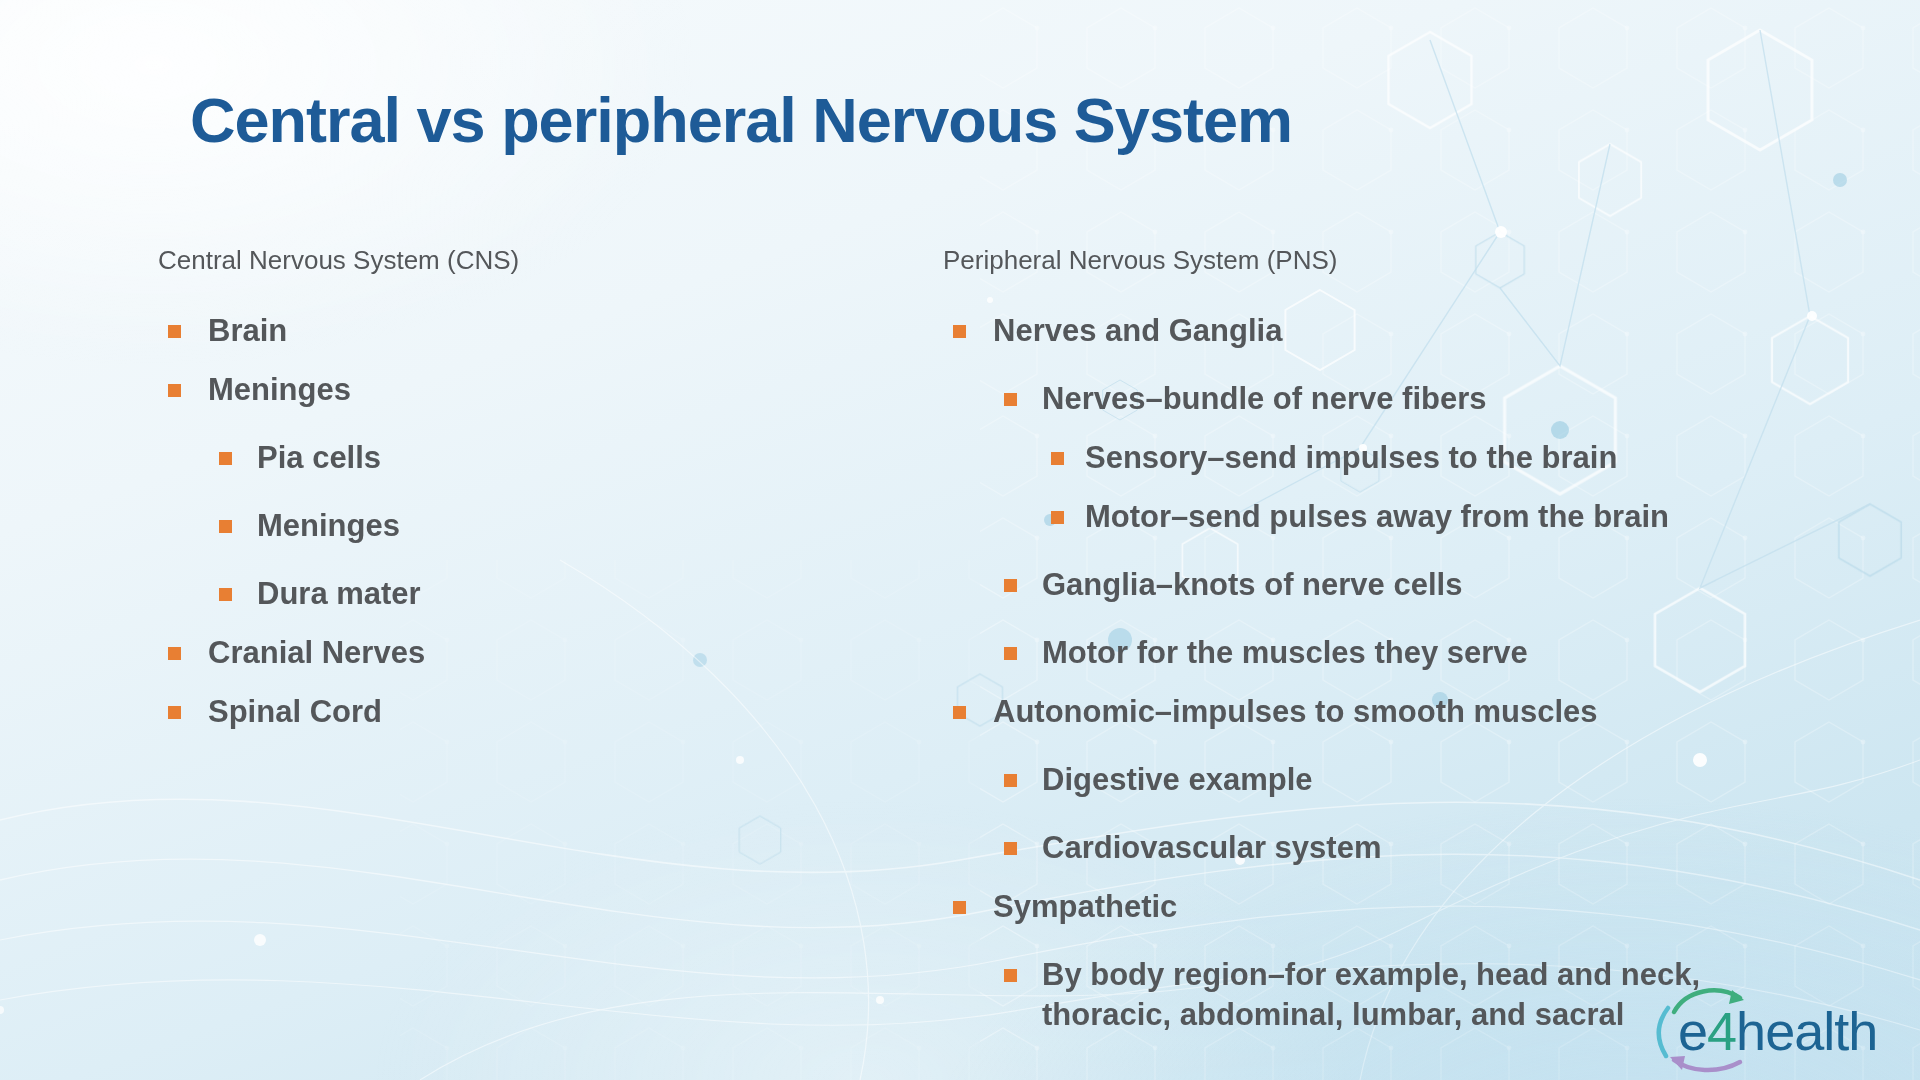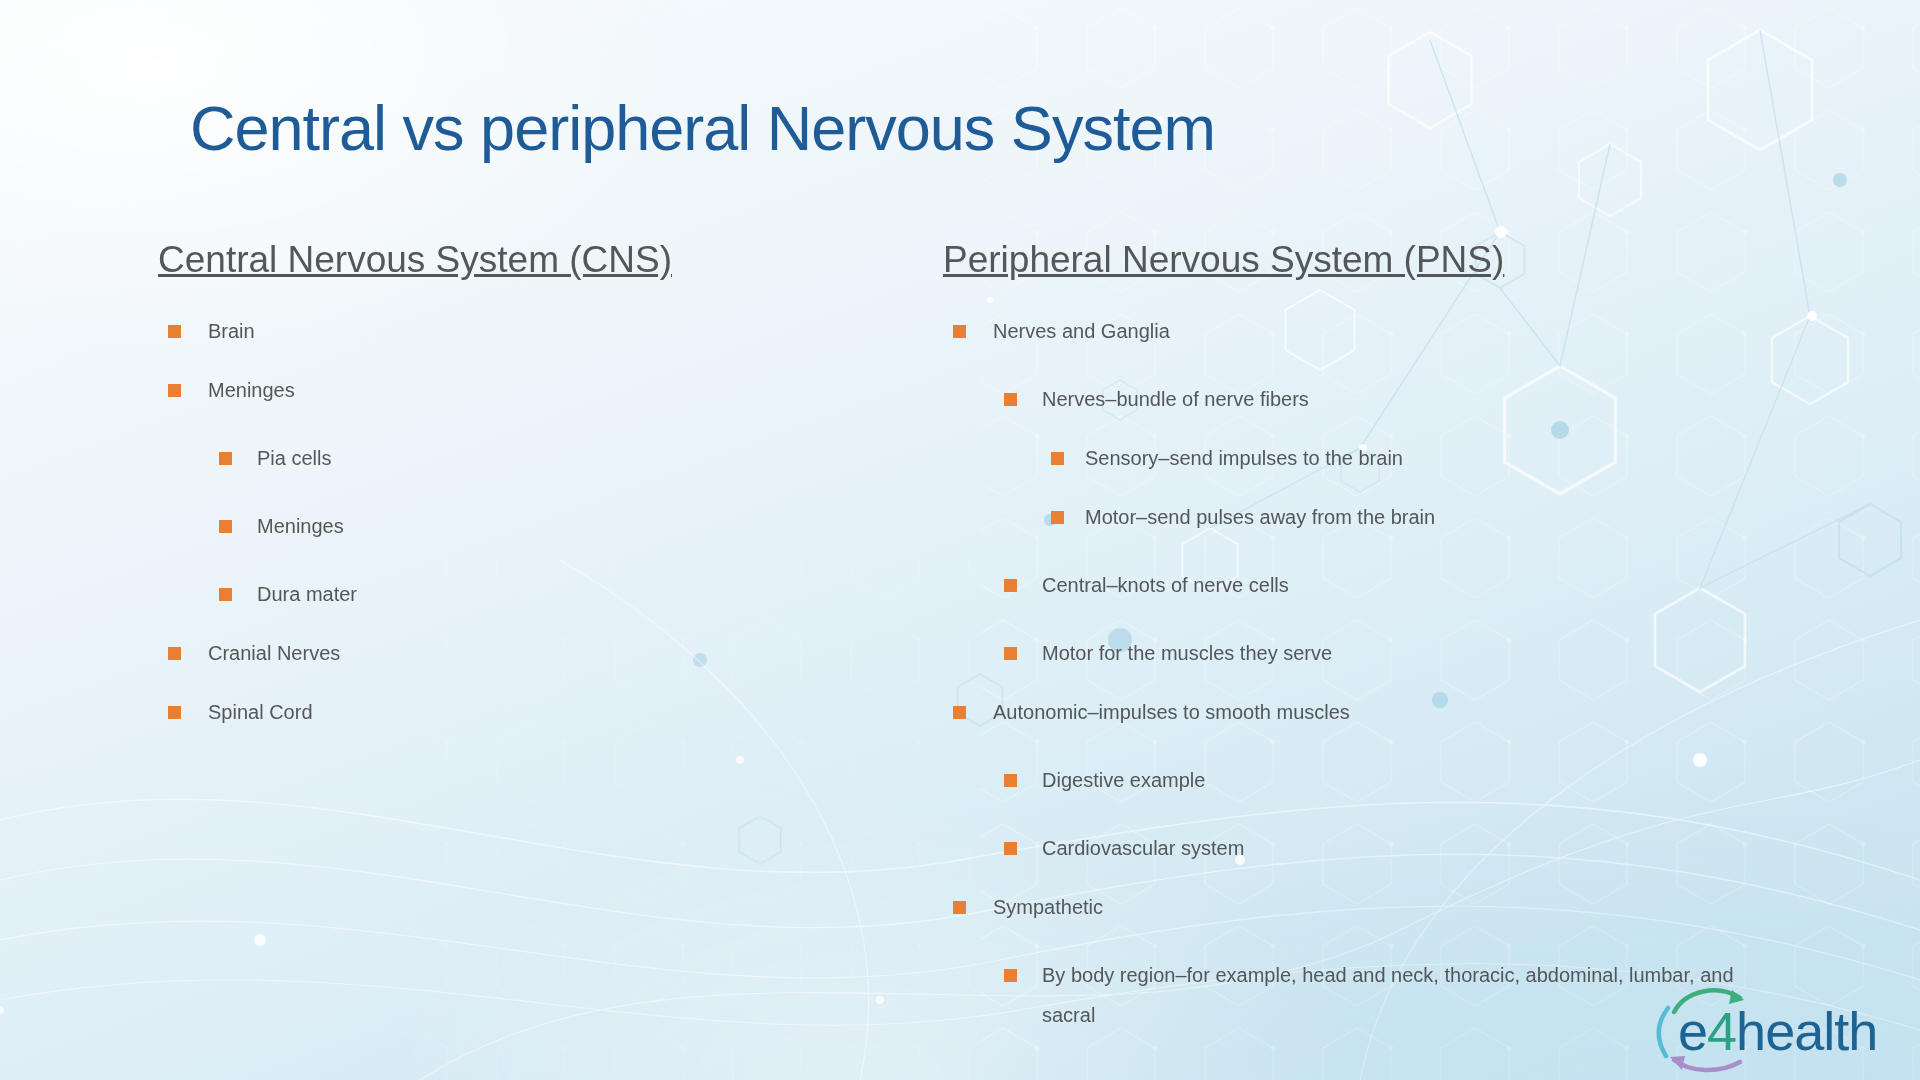--- a/index.html
+++ b/index.html
@@ -19,33 +19,33 @@
   .glow{
     position:absolute;inset:0;pointer-events:none;
     background:
       radial-gradient(ellipse 900px 500px at 8% 6%, rgba(255,255,255,.85), rgba(255,255,255,0) 60%),
       radial-gradient(ellipse 1100px 600px at 85% 110%, rgba(190,223,240,.55), rgba(190,223,240,0) 65%),
       radial-gradient(ellipse 700px 400px at 45% 100%, rgba(255,255,255,.35), rgba(255,255,255,0) 70%);
   }
   svg.bg{position:absolute;left:0;top:0;width:1920px;height:1080px;pointer-events:none;}
   .title{
     position:absolute;left:190px;top:84px;
-    font-size:63px;font-weight:400;letter-spacing:-1px;
-    color:var(--accent);white-space:nowrap;margin-top:8px;
+    font-size:63px;font-weight:700;letter-spacing:-1px;
+    color:var(--accent);white-space:nowrap;
   }
   .col{position:absolute;top:240px;}
   .col-left{left:158px;width:600px;}
   .col-right{left:943px;width:800px;}
   .col-header{
-    font-size:37px;line-height:40px;color:var(--body);
-    margin-bottom:31px;white-space:nowrap;text-decoration:underline;
+    font-size:26px;line-height:40px;color:var(--body);
+    margin-bottom:31px;white-space:nowrap;
   }
   .item{
-    position:relative;font-size:20px;line-height:40px;
-    color:var(--body);margin-bottom:19px;
+    position:relative;font-size:31px;line-height:40px;
+    color:var(--body);margin-bottom:19px;font-weight:bold;
   }
   .item .txt{display:block;}
   .lvl1{padding-left:50px;}
   .lvl2{padding-left:99px;margin-top:28px;}
   .lvl3{padding-left:142px;}
   .bullet{
     position:absolute;top:14px;width:13px;height:13px;
     background:var(--bullet);
   }
   .lvl1 .bullet{left:10px;}
@@ -181,21 +181,21 @@
         <div class="item lvl3">
           <span class="bullet"></span>
           <span class="txt">Sensory–send impulses to the brain</span>
         </div>
         <div class="item lvl3">
           <span class="bullet"></span>
           <span class="txt">Motor–send pulses away from the brain</span>
         </div>
         <div class="item lvl2">
           <span class="bullet"></span>
-          <span class="txt">Central–knots of nerve cells</span>
+          <span class="txt">Ganglia–knots of nerve cells</span>
         </div>
         <div class="item lvl2">
           <span class="bullet"></span>
           <span class="txt">Motor for the muscles they serve</span>
         </div>
         <div class="item lvl1">
           <span class="bullet"></span>
           <span class="txt">Autonomic–impulses to smooth muscles</span>
         </div>
         <div class="item lvl2">

